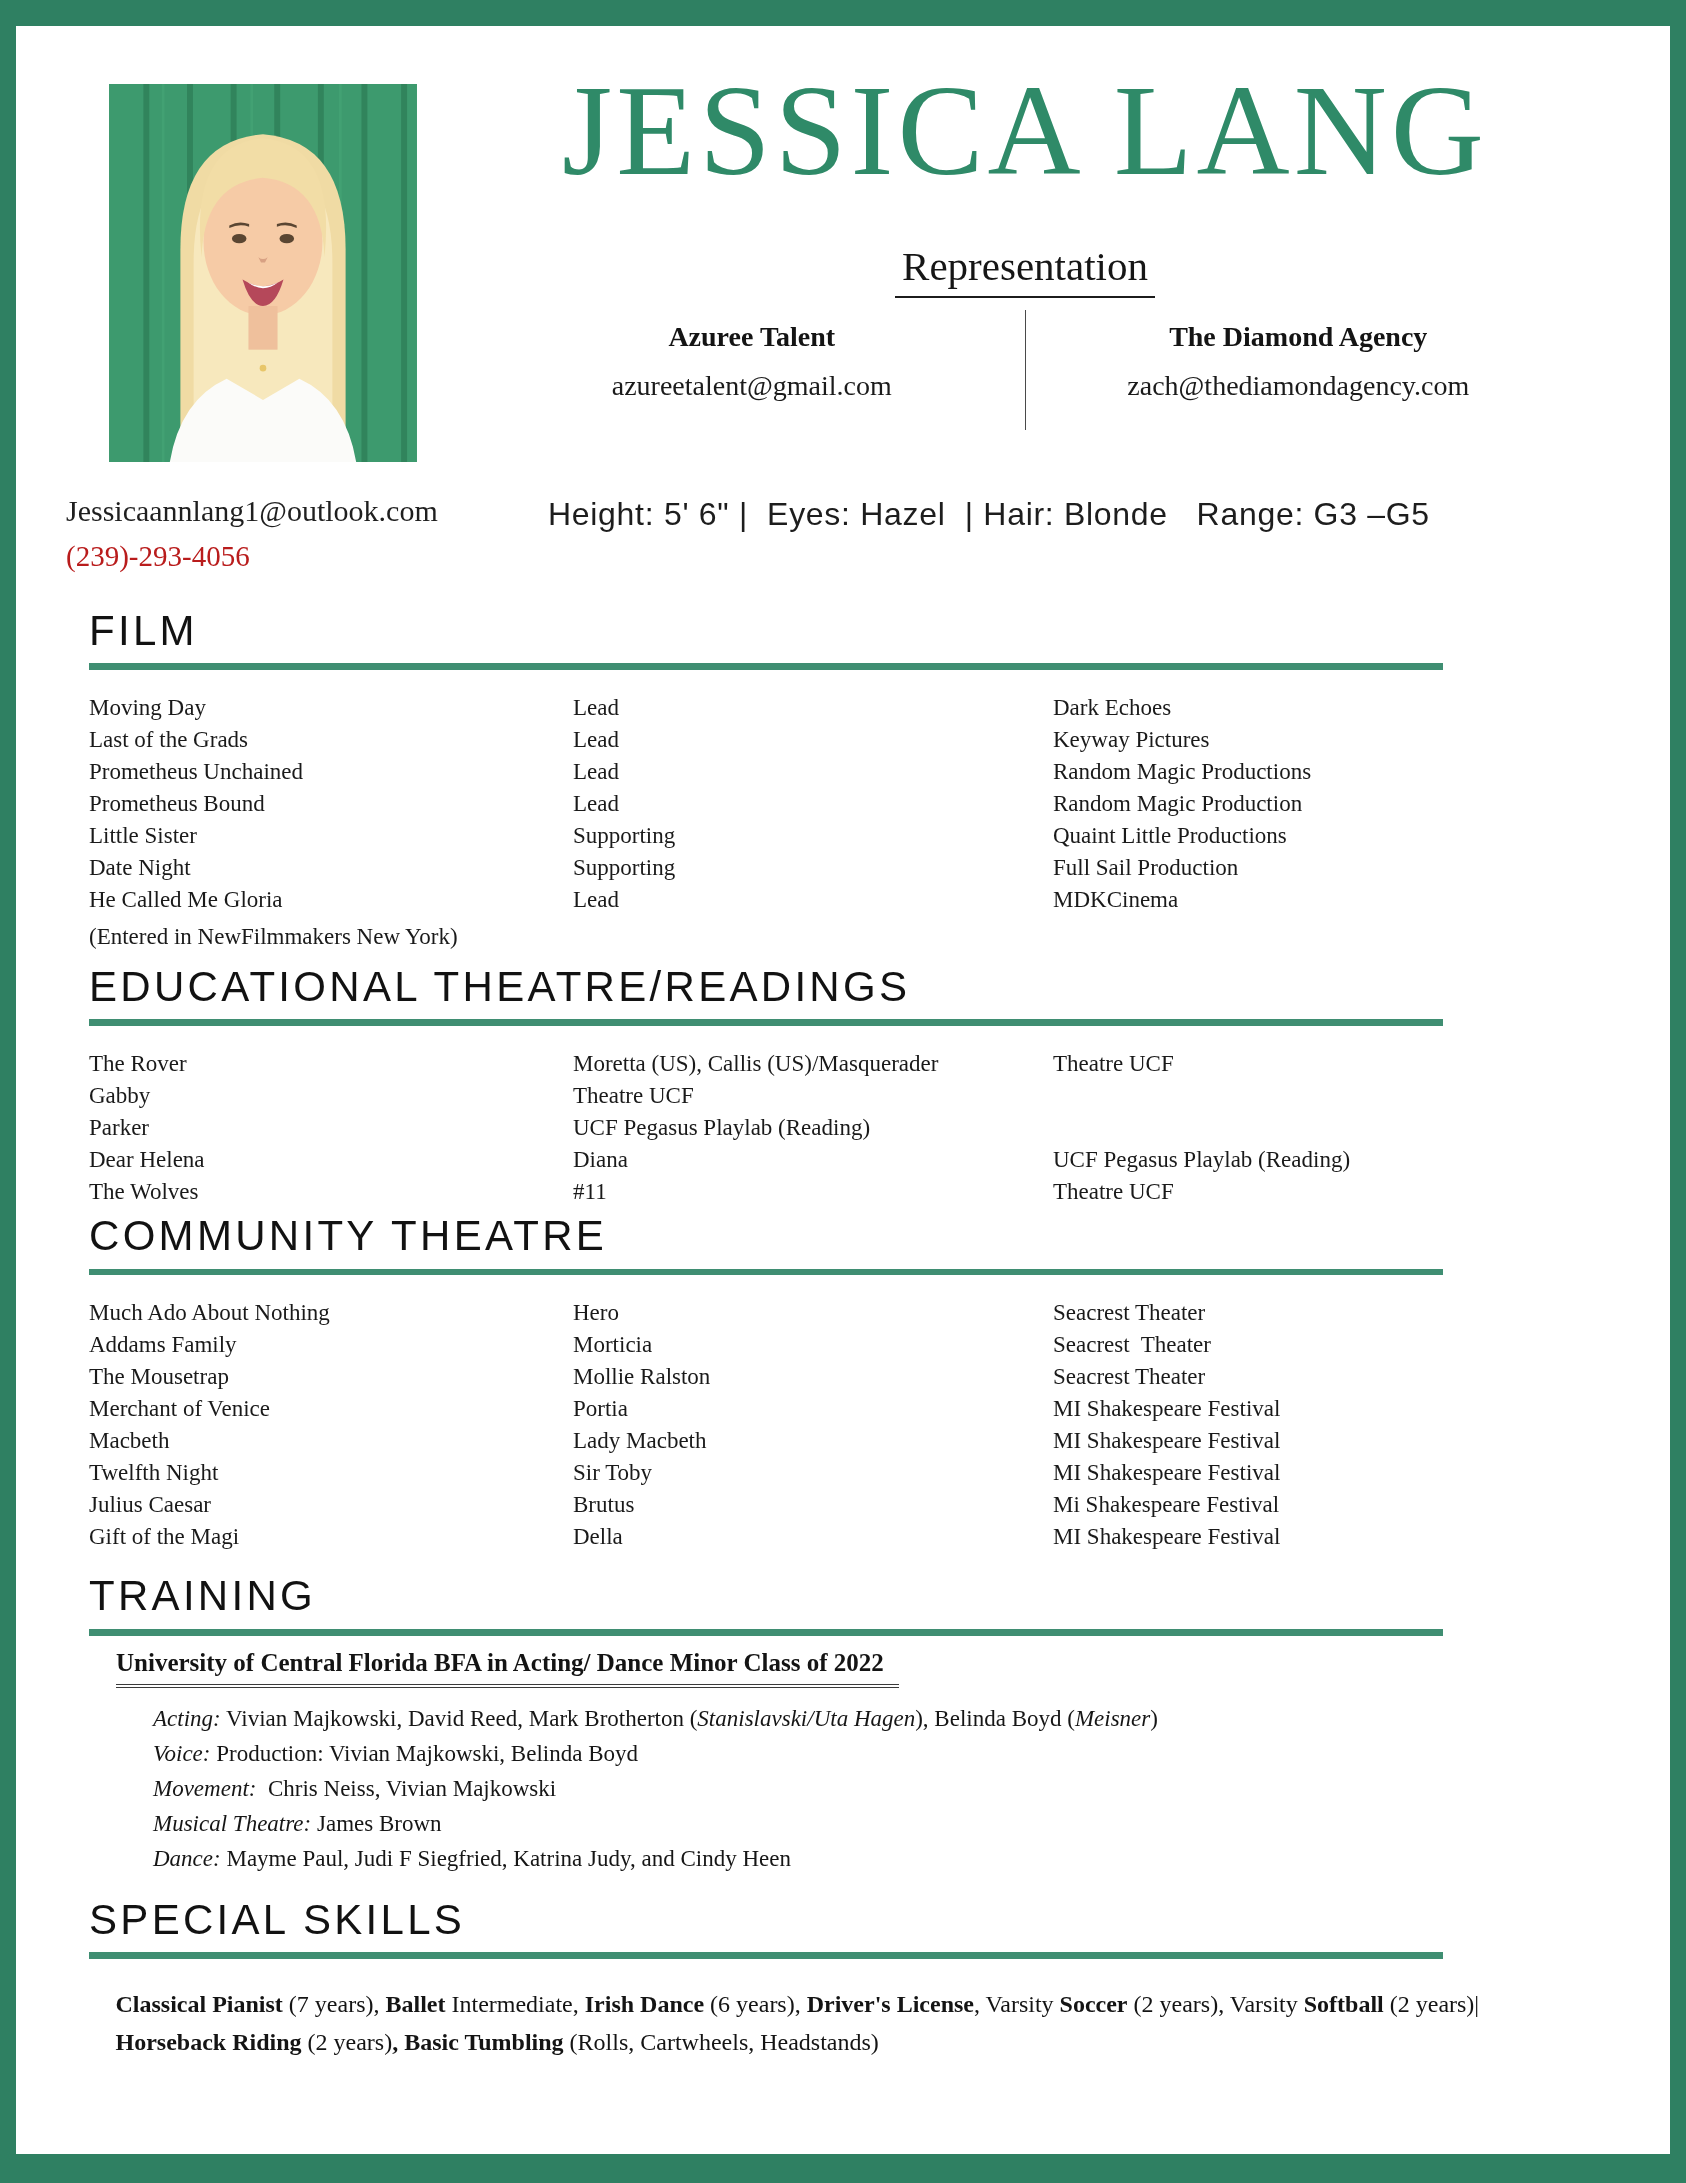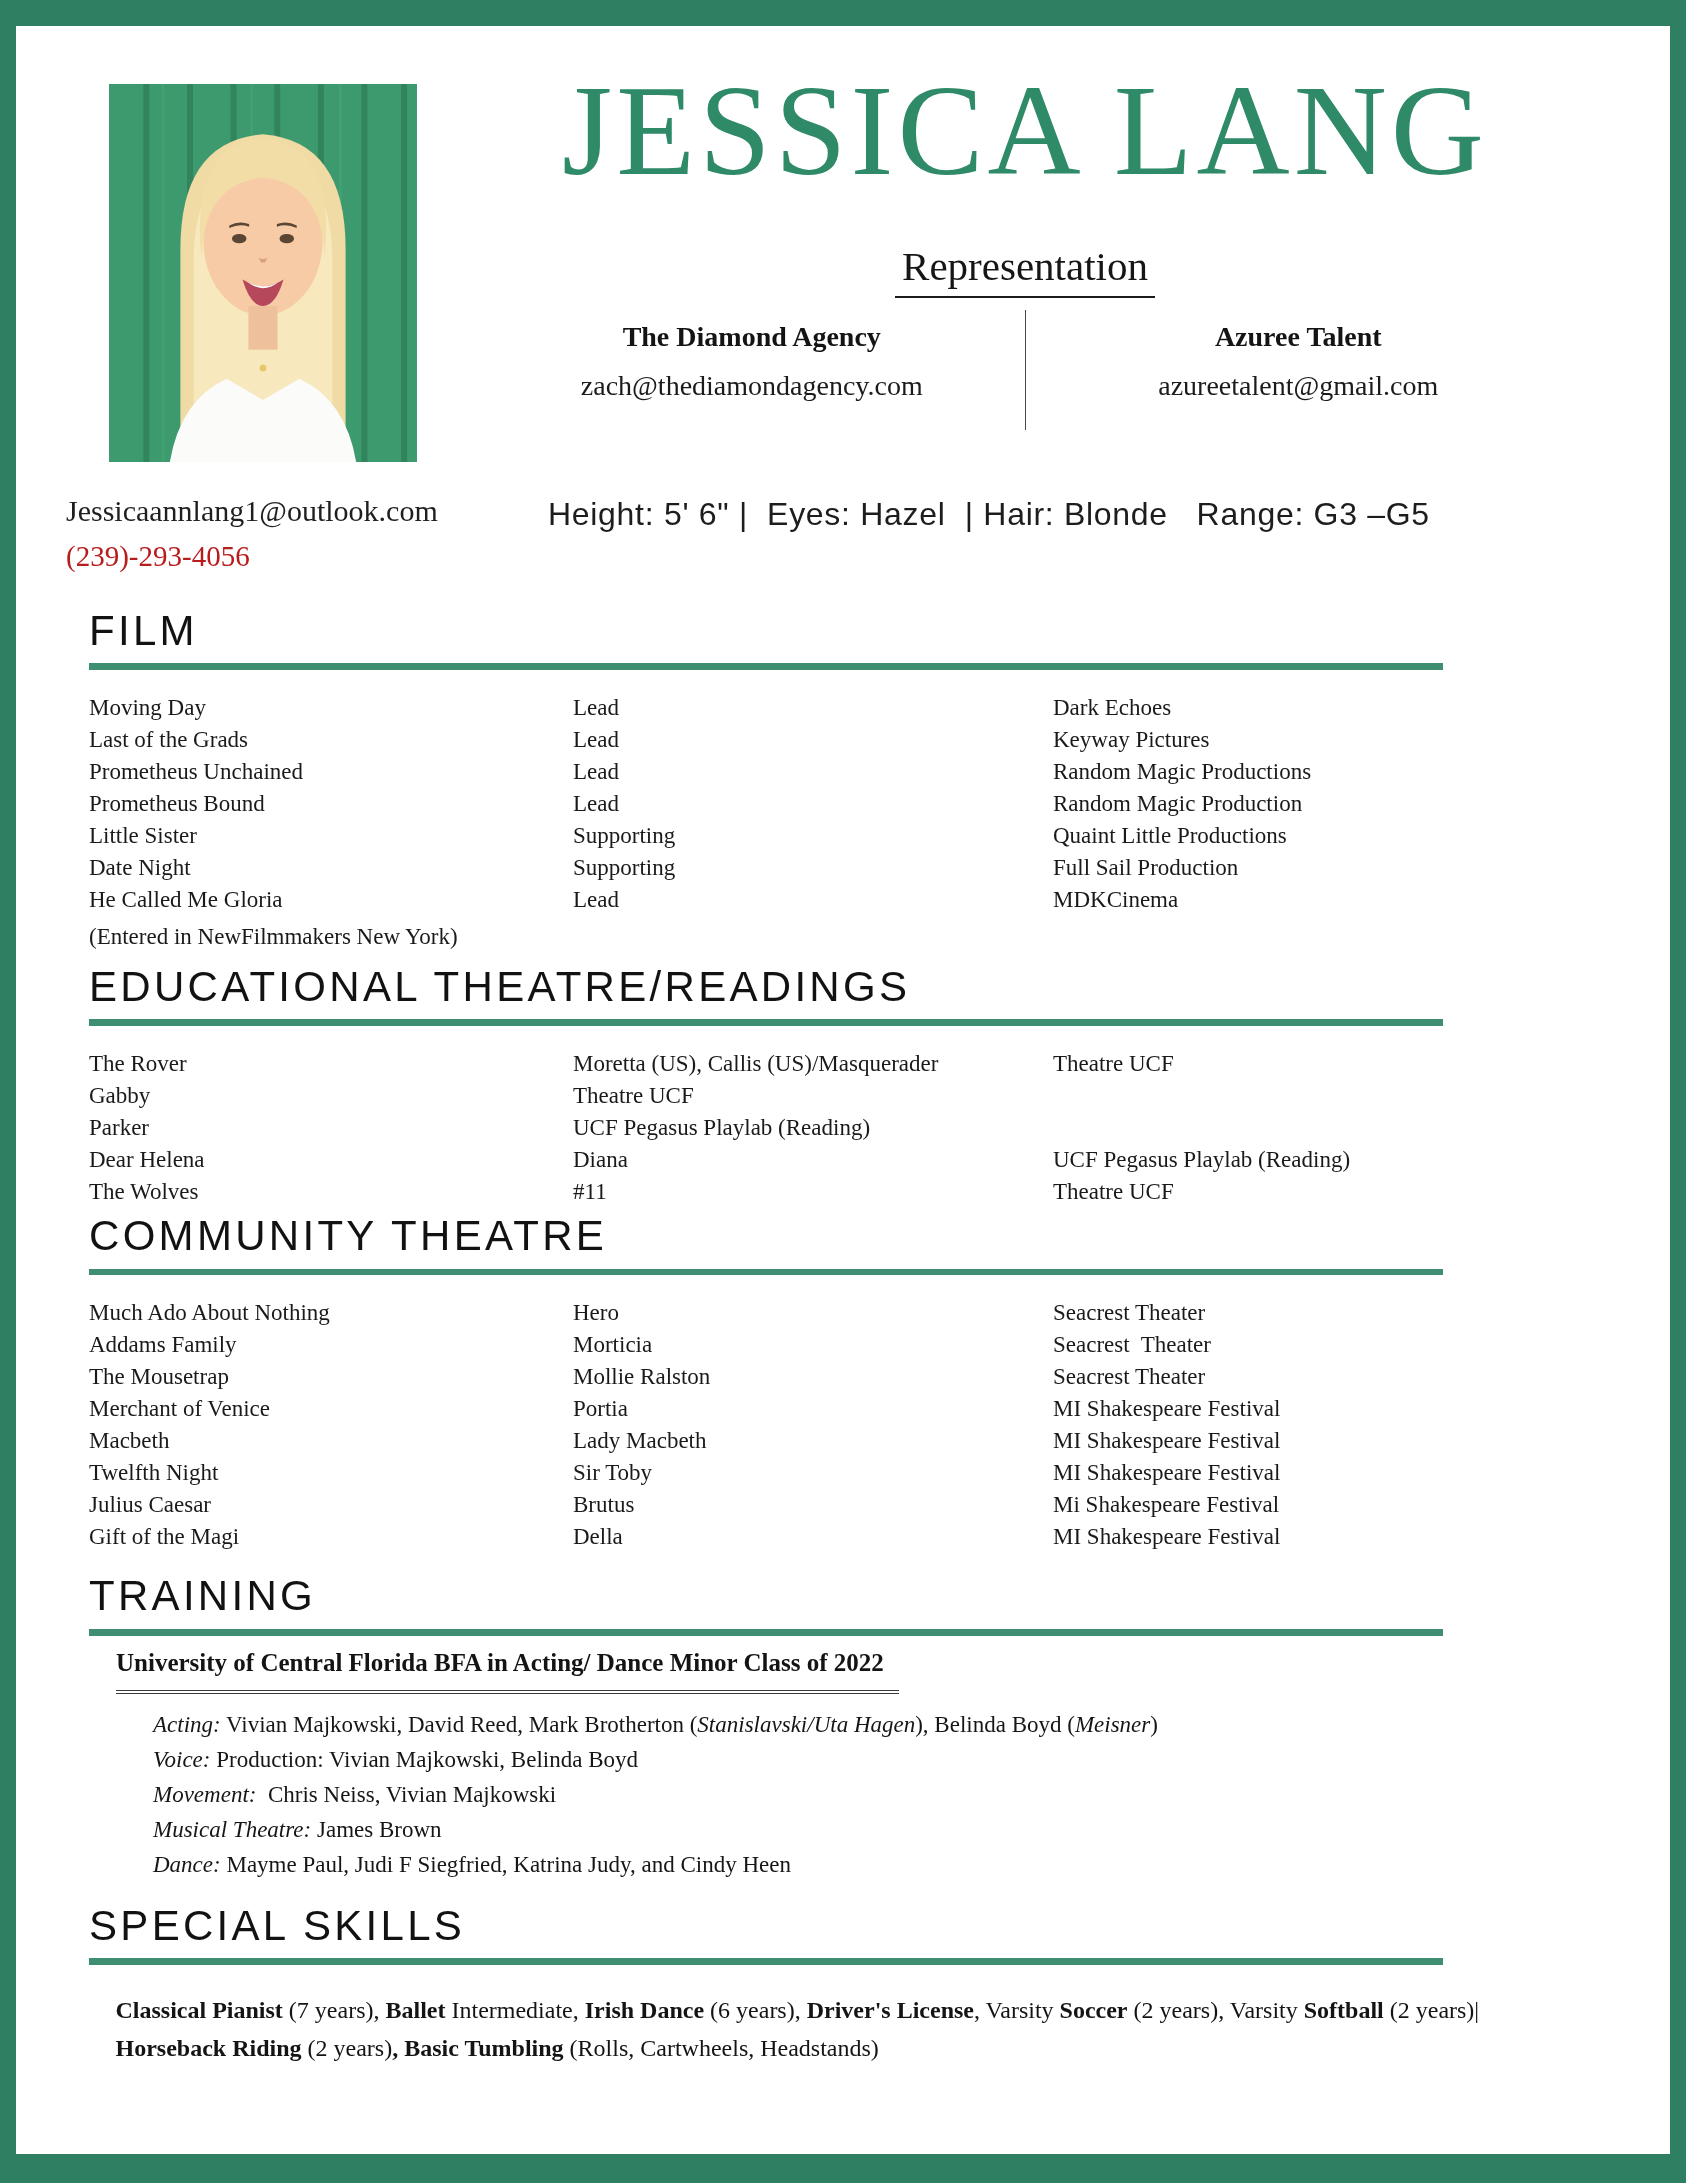--- a/index.html
+++ b/index.html
@@ -53,21 +53,21 @@
   .film-note { font-size:23px; line-height:32px; margin-top:5.3px; color:#1a1a1a; }
 
   #edu { margin-top:10.6px; }
   #community { margin-top:5.3px; }
   #training { margin-top:20px; }
   #skills { margin-top:21px; }
 
   .training-school {
     display:inline-block; margin-left:27px; margin-top:13.2px;
     font-weight:bold; font-size:25px; color:#141414;
-    border-bottom:4px double #3a3a3a; padding-bottom:13px; padding-right:9.3px; white-space:pre;
+    border-bottom:4px double #3a3a3a; padding-bottom:7px; padding-right:9.3px; white-space:pre;
   }
   .training-lines { margin-left:64px; margin-top:13.2px; }
   .training-line { font-size:23px; line-height:35px; white-space:pre-wrap; color:#161616; }
 
   .skills-lines { margin-left:26.5px; margin-top:26.5px; }
   .skills-line { font-size:24px; line-height:38px; white-space:pre-wrap; color:#141414; }
 </style>
 </head>
 <body>
 
@@ -116,26 +116,26 @@
       </div>
     </div>
 
     <div class="right-col">
       <div class="name">JESSICA LANG</div>
       <div class="rep-wrap">
         <span class="rep-title">Representation</span>
       </div>
       <div class="agencies">
         <div class="agency">
+          <div class="agency-name">Azuree Talent</div>
+          <div class="agency-email">azureetalent@gmail.com</div>
+        </div>
+        <div class="agency">
           <div class="agency-name">The Diamond Agency</div>
           <div class="agency-email">zach@thediamondagency.com</div>
-        </div>
-        <div class="agency">
-          <div class="agency-name">Azuree Talent</div>
-          <div class="agency-email">azureetalent@gmail.com</div>
         </div>
       </div>
       <div class="stats">Height: 5' 6" |  Eyes: Hazel  | Hair: Blonde   Range: G3 –G5</div>
     </div>
   </div>
 
   <div class="sections">
 
     <div class="section" id="film">
       <div class="section-title">FILM</div>

